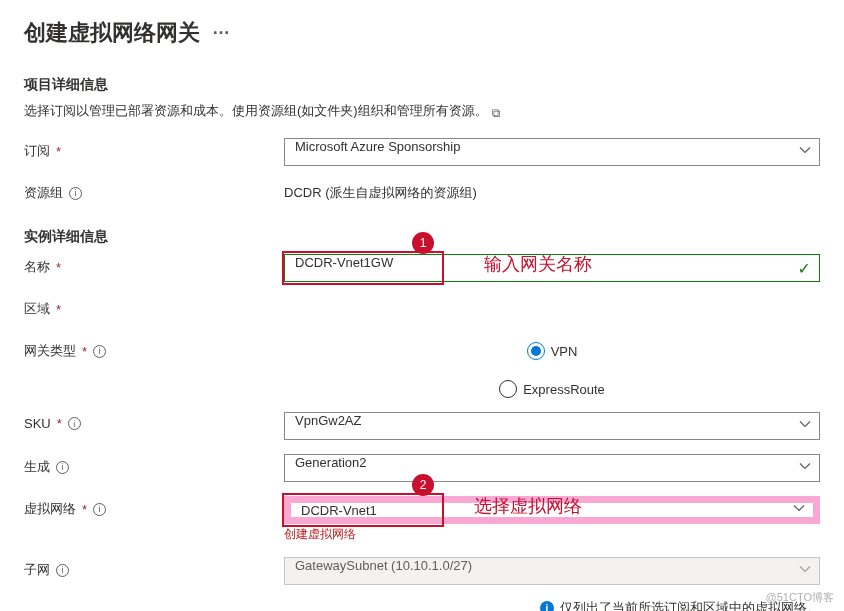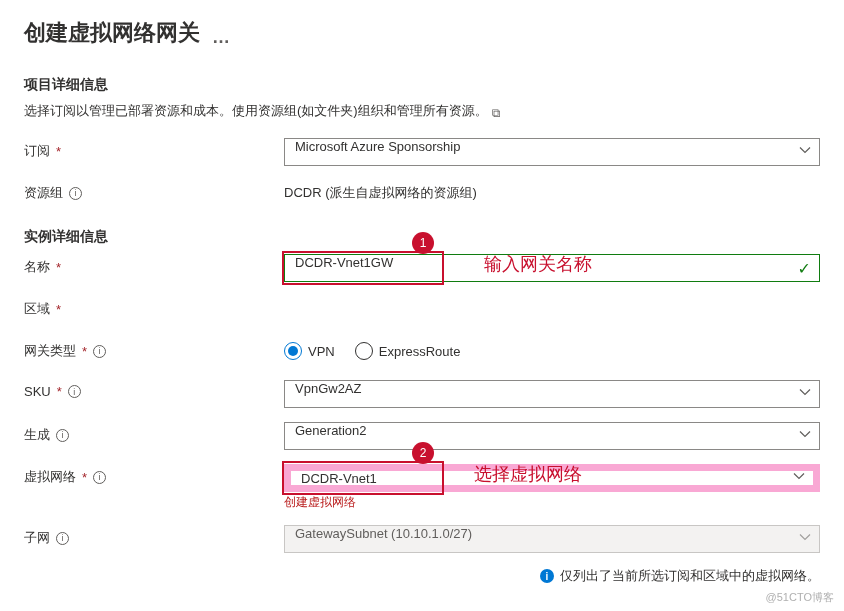--- a/index.html
+++ b/index.html
@@ -1,35 +1,35 @@
 <!DOCTYPE html>
 <html><head>
   <meta charset="utf-8">
   <style>
     * { box-sizing: border-box; margin: 0; padding: 0; }
     body { font-family: "Segoe UI", "Microsoft YaHei", sans-serif; font-size: 13px; color: #323130; background: #fff; padding: 18px 24px; width: 844px; }
-    .page-title { font-size: 22px; font-weight: 600; display: flex; align-items: flex-end; gap: 12px; margin-bottom: 28px; }
+    .page-title { font-size: 22px; font-weight: 600; display: flex; align-items: flex-start; gap: 12px; margin-bottom: 28px; }
     .ellipsis { font-size: 18px; color: #605e5c; cursor: pointer; }
     .section-title { font-size: 14px; font-weight: 600; margin-bottom: 8px; margin-top: 6px; }
     .section-desc { font-size: 13px; color: #323130; margin-bottom: 18px; display: flex; align-items: flex-end; gap: 4px; }
     .ext-icon { font-size: 12px; color: #605e5c; }
     .form-row { display: flex; align-items: flex-start; margin-bottom: 14px; min-height: 28px; }
     .label-col { width: 260px; display: flex; align-items: center; gap: 4px; padding-top: 4px; font-size: 13px; }
     .req { color: #a4262c; margin-left: 2px; }
     .info-icon { display: inline-flex; width: 13px; height: 13px; border: 1px solid #605e5c; border-radius: 50%; font-size: 9px; align-items: center; justify-content: center; color: #605e5c; margin-left: 2px; }
     .field-col { flex: 1; position: relative; }
     .select-box, .input-box { width: 100%; height: 28px; border: 1px solid #8a8886; padding: 0 28px 0 10px; font-size: 13px; background: #fff; display: flex; align-items: flex-start; position: relative; }
     .select-box.valid { border-color: #107c10; }
     .select-box.blue-border { border: 7px solid #f9a8d4; }
     .select-box.disabled { background: #f3f2f1; color: #605e5c; border-color: #c8c6c4; }
     .chevron { position: absolute; right: 8px; top: 50%; transform: translateY(-50%); pointer-events: none; }
     .chevron svg { width: 12px; height: 12px; }
     .checkmark { position: absolute; right: 8px; top: 50%; transform: translateY(-50%); color: #107c10; font-size: 16px; }
     .static-text { padding-top: 4px; font-size: 13px; }
-    .radio-group { display: flex; gap: 20px; align-items: center; padding-top: 4px; }
+    .radio-group { display: flex; gap: 20px; align-items: center; padding-top: 4px; flex-direction: column; }
     .radio-item { display: flex; align-items: center; gap: 6px; cursor: pointer; }
     .radio-circle { width: 18px; height: 18px; border: 1px solid #323130; border-radius: 50%; display: flex; align-items: center; justify-content: center; }
     .radio-circle.checked { border-color: #0078d4; }
     .radio-dot { width: 10px; height: 10px; background: #0078d4; border-radius: 50%; }
     .link-text { color: #b91c1c; font-size: 12px; cursor: pointer; margin-top: 2px; display: inline-block; }
     .hint-row { display: flex; justify-content: flex-end; align-items: center; gap: 6px; margin-top: 8px; }
     .hint-icon { width: 14px; height: 14px; background: #0078d4; color: #fff; border-radius: 50%; font-size: 10px; display: flex; align-items: center; justify-content: center; font-weight: bold; }
     .watermark { position: fixed; right: 10px; bottom: 6px; font-size: 11px; color: #b0b0b0; }
     .annotation-badge { position: absolute; width: 22px; height: 22px; background: #c8102e; color: #fff; border-radius: 50%; display: flex; align-items: center; justify-content: center; font-size: 12px; font-weight: 400; z-index: 10; }
     .annotation-text { position: absolute; color: #c8102e; font-size: 18px; font-weight: 400; z-index: 10; white-space: nowrap; }

